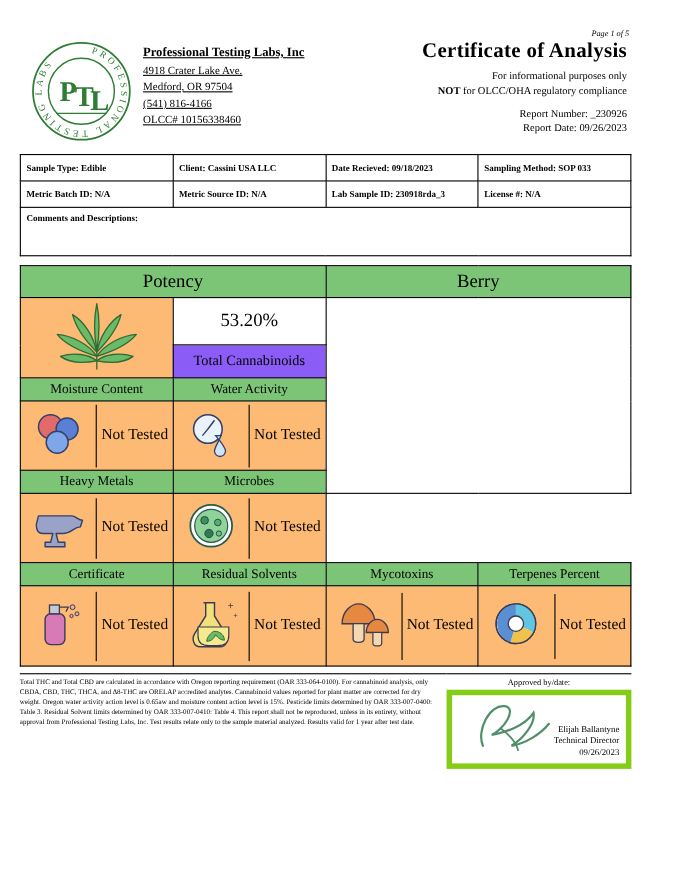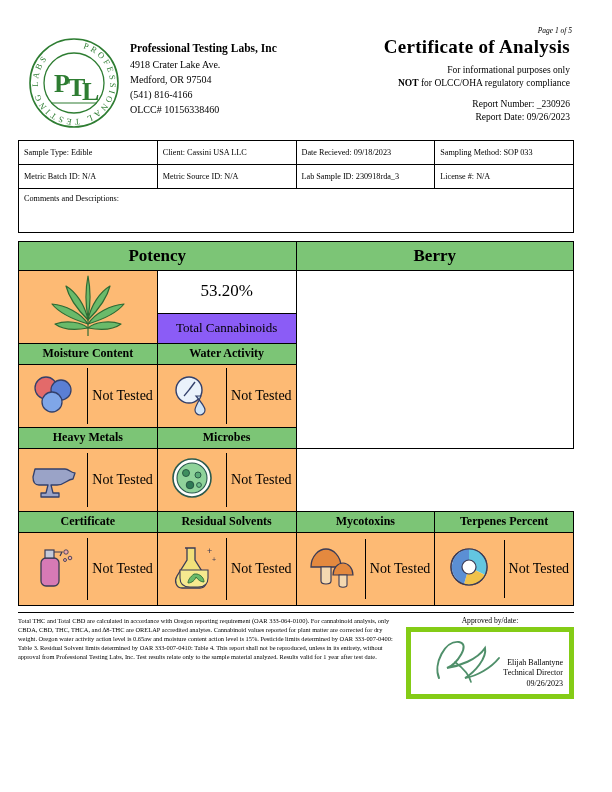--- a/index.html
+++ b/index.html
@@ -44,20 +44,21 @@
     padding-top: 2px;
   }
   .logo {
     width: 94px;
     height: 94px;
     position: relative;
   }
   .company-block {
     width: 210px;
     padding-top: 8px;
+    text-decoration: underline;
   }
   .company-name {
     font-weight: bold;
     font-size: 11.5px;
     margin-bottom: 5px;
   }
   .company-line {
     font-size: 10px;
     margin-bottom: 4px;
   }
@@ -90,20 +91,21 @@
     border-collapse: collapse;
     margin-top: 8px;
     table-layout: fixed;
   }
   .info-table td {
     border: 1px solid #000;
     font-size: 8.2px;
     padding: 4px 4px 4px 5px;
     height: 15px;
     vertical-align: middle;
+    font-weight: bold;
   }
   .comments-cell {
     height: 34px !important;
     vertical-align: top !important;
     padding-top: 5px !important;
   }
 
   
   .grid {
     width: 100%;
@@ -112,21 +114,21 @@
     margin-top: 4px;
   }
   .grid td {
     border: 1px solid #000;
     padding: 0;
     vertical-align: middle;
   }
   .hdr {
     background: #7cc576;
     text-align: center;
-    font-weight: bold;
+    font-weight: normal;
     font-size: 12px;
     height: 17px;
     padding: 1px 0 2px 0 !important;
   }
   .hdr.big {
     font-size: 17px;
     height: 25px;
   }
   .icon-cell {
     background: #fdba74;

